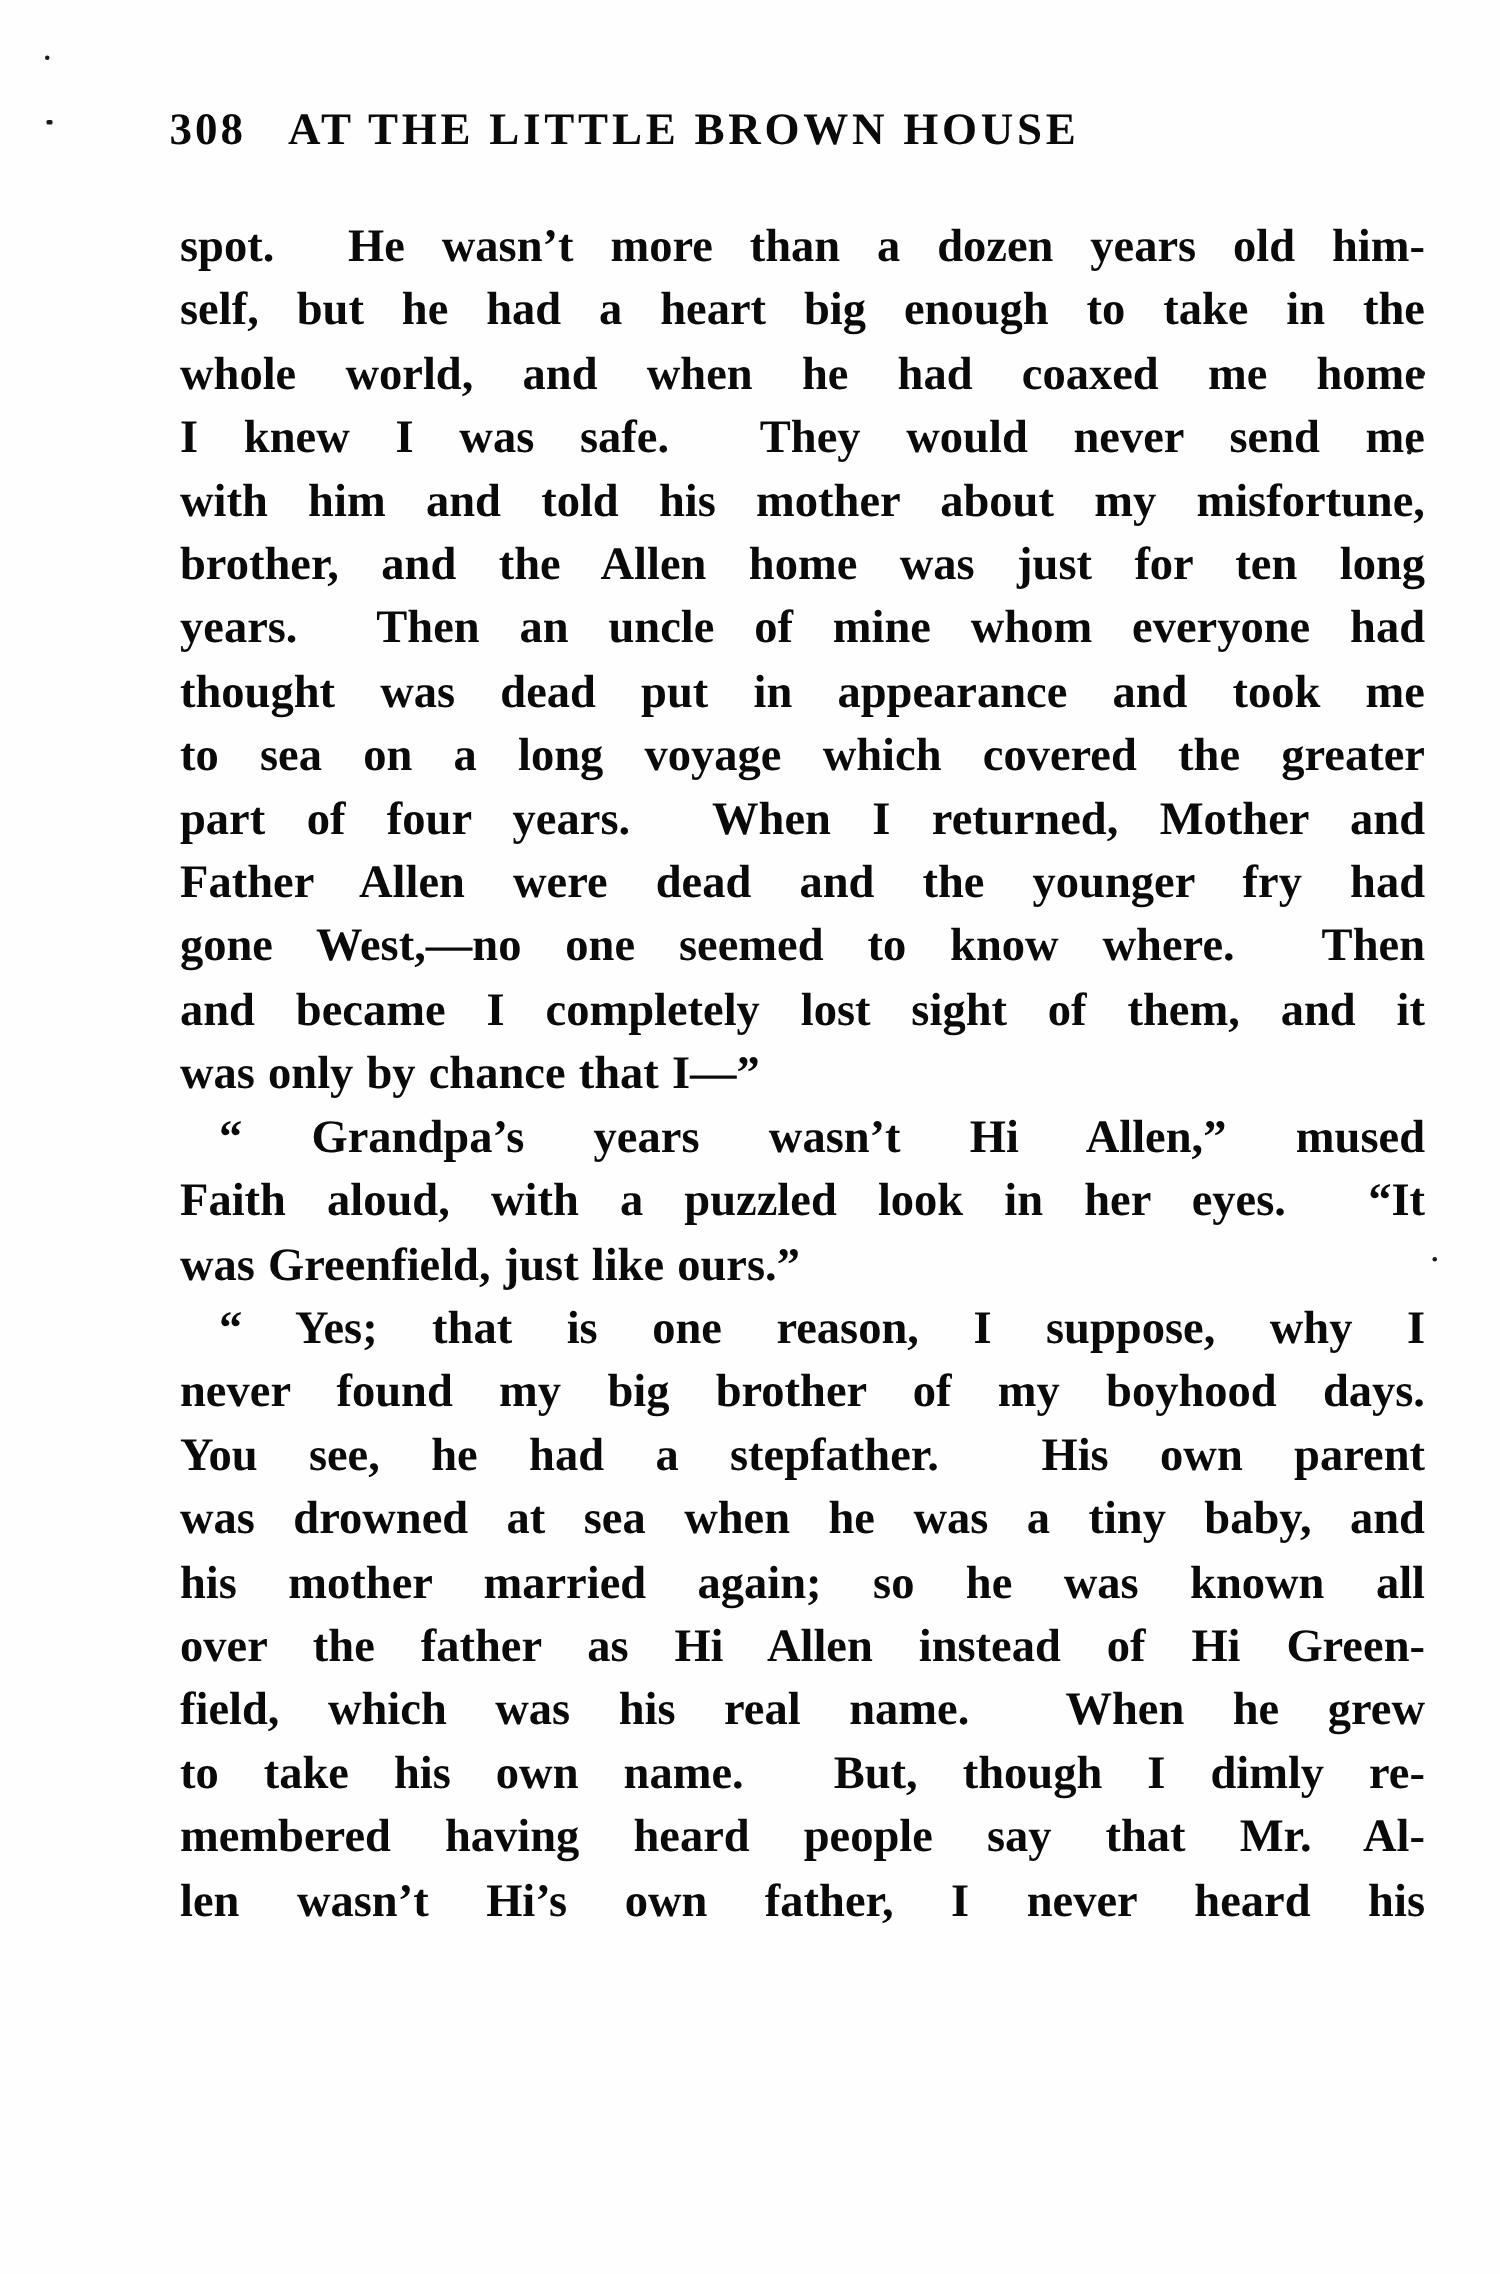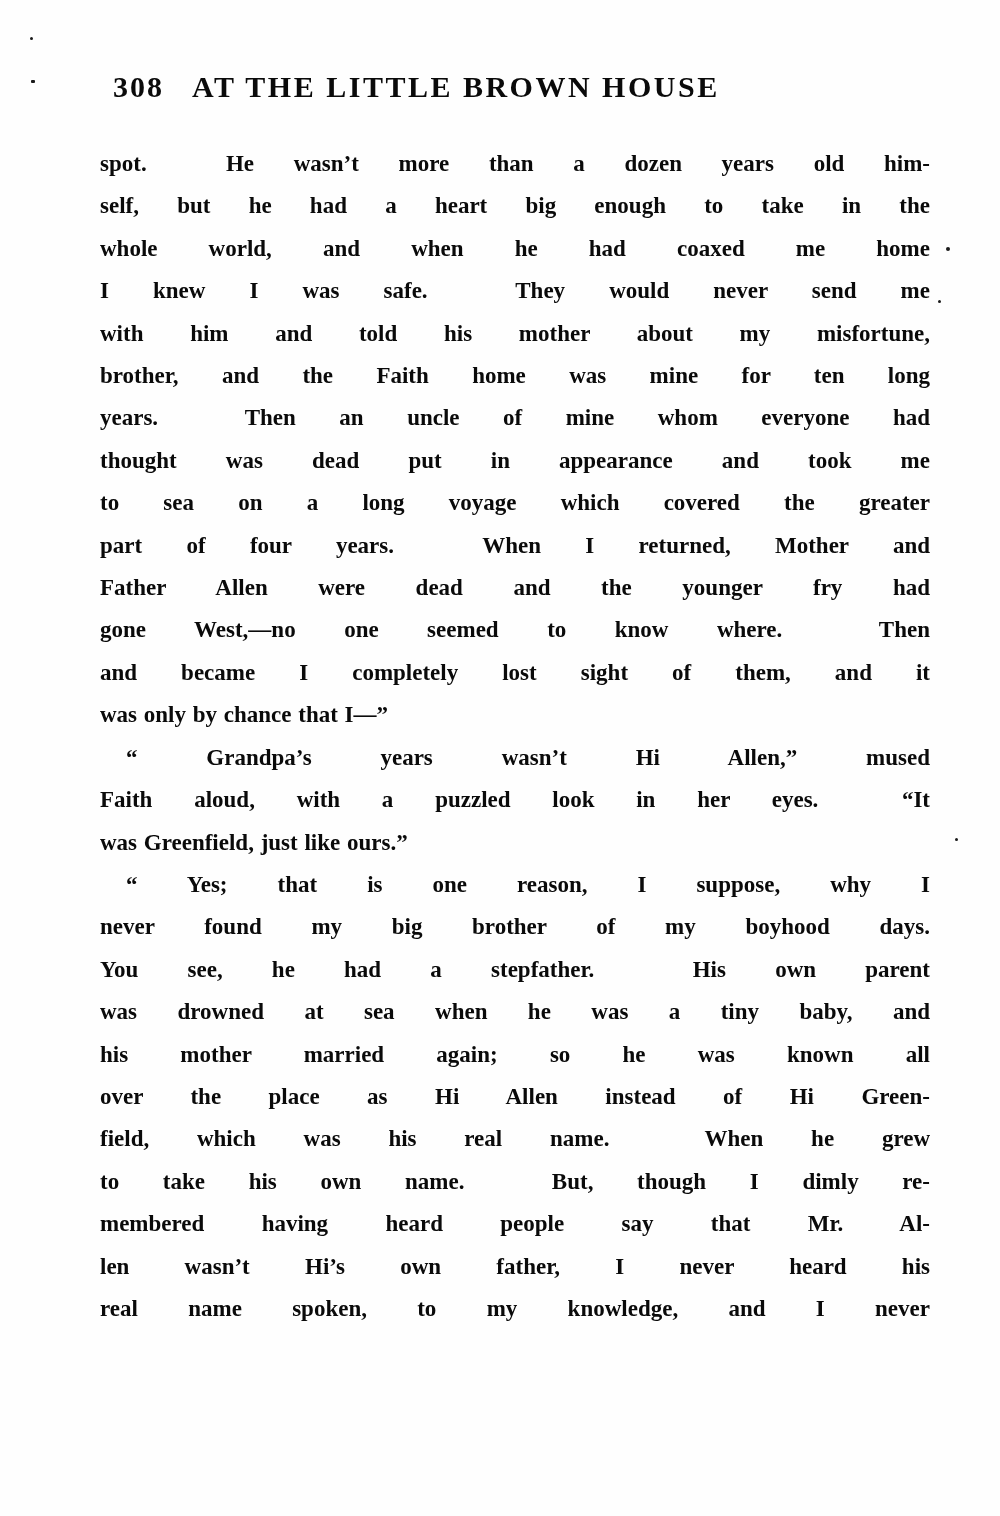--- a/index.html
+++ b/index.html
@@ -30,24 +30,24 @@
   .page-number {
     letter-spacing: 2px;
   }
   .running-title {
     margin-left: 28px;
     letter-spacing: 2.5px;
   }
   .body-text {
     position: absolute;
     top: 143px;
-    left: 100px;
+    left: 120px;
     width: 830px;
     font-weight: 700;
-    font-size: 23px;
+    font-size: 31px;
     line-height: 42.4px;
     word-spacing: 1px;
   }
   .line {
     text-align: justify;
     text-align-last: justify;
     white-space: normal;
   }
   .line.left {
     text-align: center;
@@ -75,43 +75,42 @@
     <span class="page-number">308</span>
     <span class="running-title">AT THE LITTLE BROWN HOUSE</span>
   </div>
 
   <div class="body-text">
       <div class="line justify">spot.&nbsp; He wasn’t more than a dozen years old him-</div>
       <div class="line justify">self, but he had a heart big enough to take in the</div>
       <div class="line justify">whole world, and when he had coaxed me home</div>
       <div class="line justify">I knew I was safe.&nbsp; They would never send me</div>
       <div class="line justify">with him and told his mother about my misfortune,</div>
-      <div class="line justify">brother, and the Faith home was mine for ten long</div>
+      <div class="line justify">brother, and the Allen home was just for ten long</div>
       <div class="line justify">years.&nbsp; Then an uncle of mine whom everyone had</div>
       <div class="line justify">thought was dead put in appearance and took me</div>
       <div class="line justify">to sea on a long voyage which covered the greater</div>
       <div class="line justify">part of four years.&nbsp; When I returned, Mother and</div>
       <div class="line justify">Father Allen were dead and the younger fry had</div>
       <div class="line justify">gone West,—no one seemed to know where.&nbsp; Then</div>
       <div class="line justify">and became I completely lost sight of them, and it</div>
       <div class="line left">was only by chance that I—”</div>
       <div class="line justify indent">“ Grandpa’s years wasn’t Hi Allen,” mused</div>
       <div class="line justify">Faith aloud, with a puzzled look in her eyes.&nbsp; “It</div>
       <div class="line left">was Greenfield, just like ours.”</div>
       <div class="line justify indent">“ Yes; that is one reason, I suppose, why I</div>
       <div class="line justify">never found my big brother of my boyhood days.</div>
       <div class="line justify">You see, he had a stepfather.&nbsp; His own parent</div>
       <div class="line justify">was drowned at sea when he was a tiny baby, and</div>
       <div class="line justify">his mother married again; so he was known all</div>
-      <div class="line justify">over the place as Hi Allen instead of Hi Green-</div>
+      <div class="line justify">over the father as Hi Allen instead of Hi Green-</div>
       <div class="line justify">field, which was his real name.&nbsp; When he grew</div>
       <div class="line justify">to take his own name.&nbsp; But, though I dimly re-</div>
       <div class="line justify">membered having heard people say that Mr. Al-</div>
       <div class="line justify">len wasn’t Hi’s own father, I never heard his</div>
-      <div class="line justify">real name spoken, to my knowledge, and I never</div>
     </div>
 
   <div class="speckle sp1"></div>
   <div class="speckle sp2"></div>
   <div class="speckle sp3"></div>
   <div class="speckle sp4"></div>
   <div class="speckle sp5"></div>
 </div>
 
 </body></html>

